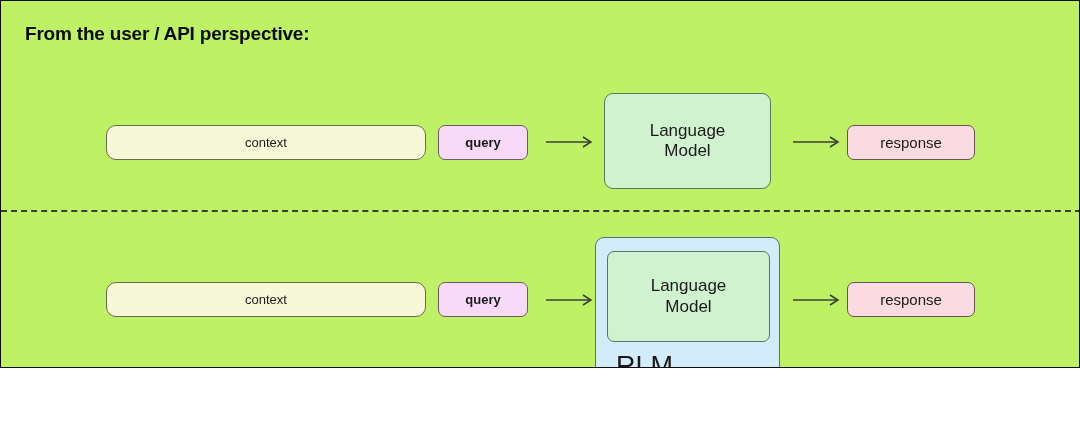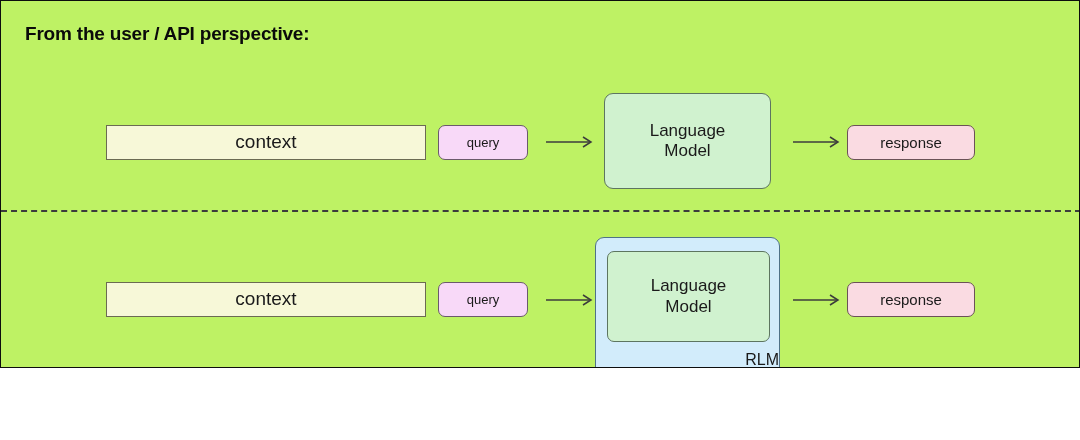--- a/index.html
+++ b/index.html
@@ -49,30 +49,31 @@
     display: flex;
     align-items: center;
     justify-content: center;
     text-align: center;
     color: #1a1a1a;
     line-height: 1.2;
   }
 
   .ctx-box {
     border: 1.4px solid #6b6b52;
-    border-radius: 0;
+    border-radius: 10px;
     background: #f7f8d8;
-    font-size: 19px;
+    font-size: 13px;
   }
 
   .query-box {
     border: 1.4px solid #6b5a6b;
     border-radius: 7px;
     background: #f8d9f8;
     font-size: 13px;
+    font-weight: bold;
   }
 
   .lm-box {
     border: 1.4px solid #5d7560;
     border-radius: 9px;
     background: #d0f2cf;
     font-size: 17px;
   }
 
   .lm-box-inner {
@@ -92,22 +93,22 @@
   .rlm-box {
     border: 1.4px solid #4f7287;
     border-radius: 9px;
     background: #d2ecfb;
   }
 
   .rlm-label {
     position: absolute;
     left: 0;
     right: 0;
-    text-align: right;
-    font-size: 16px;
+    text-align: left;
+    font-size: 27px;
     color: #1a1a1a;
     padding-left: 20px;
   }
 
   .arrow {
     position: absolute;
   }
 </style>
 </head>
 <body>

